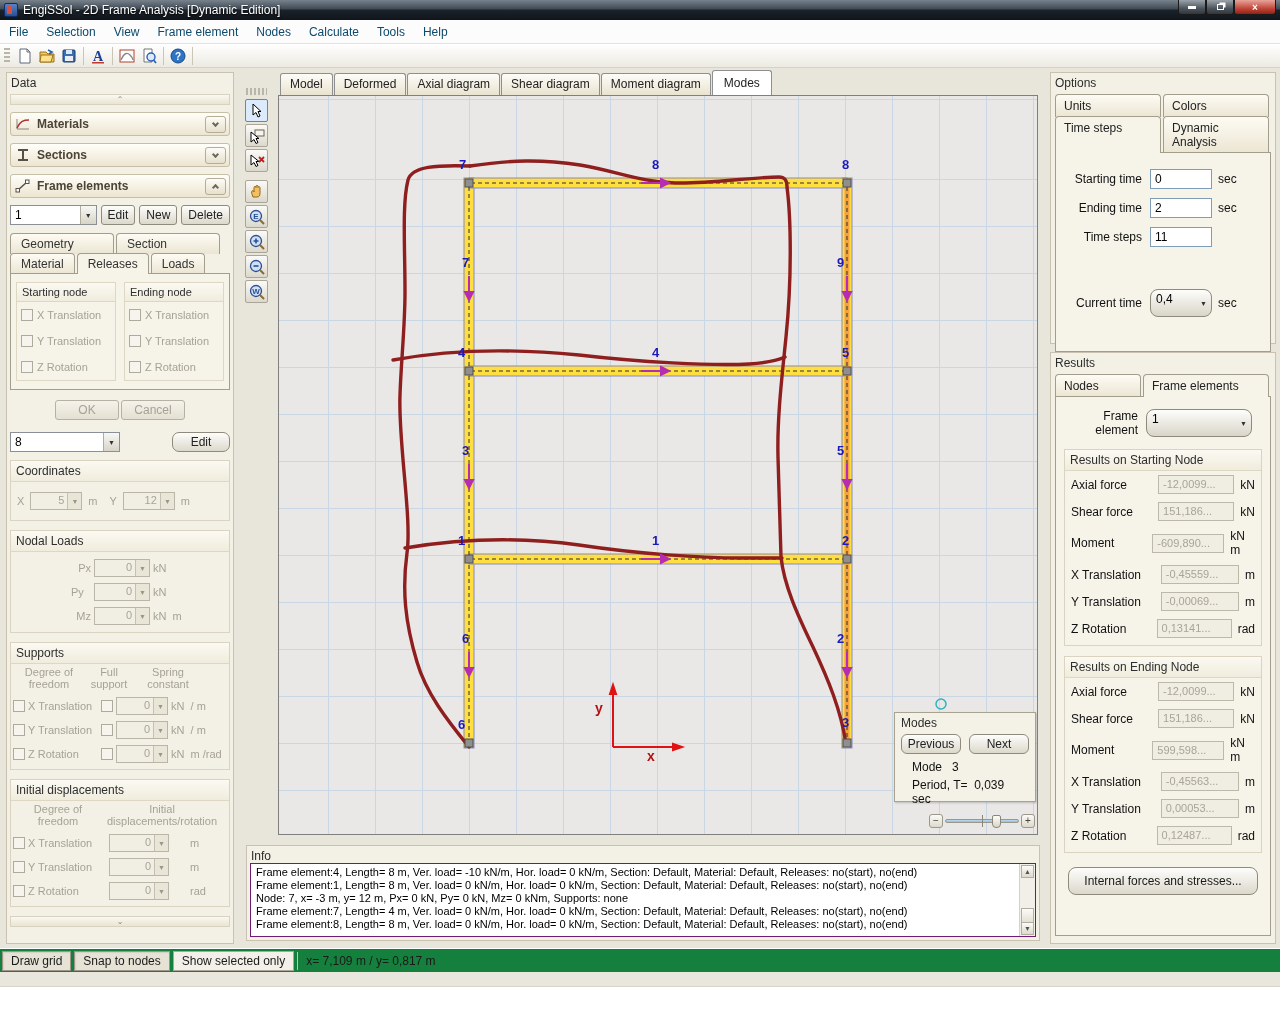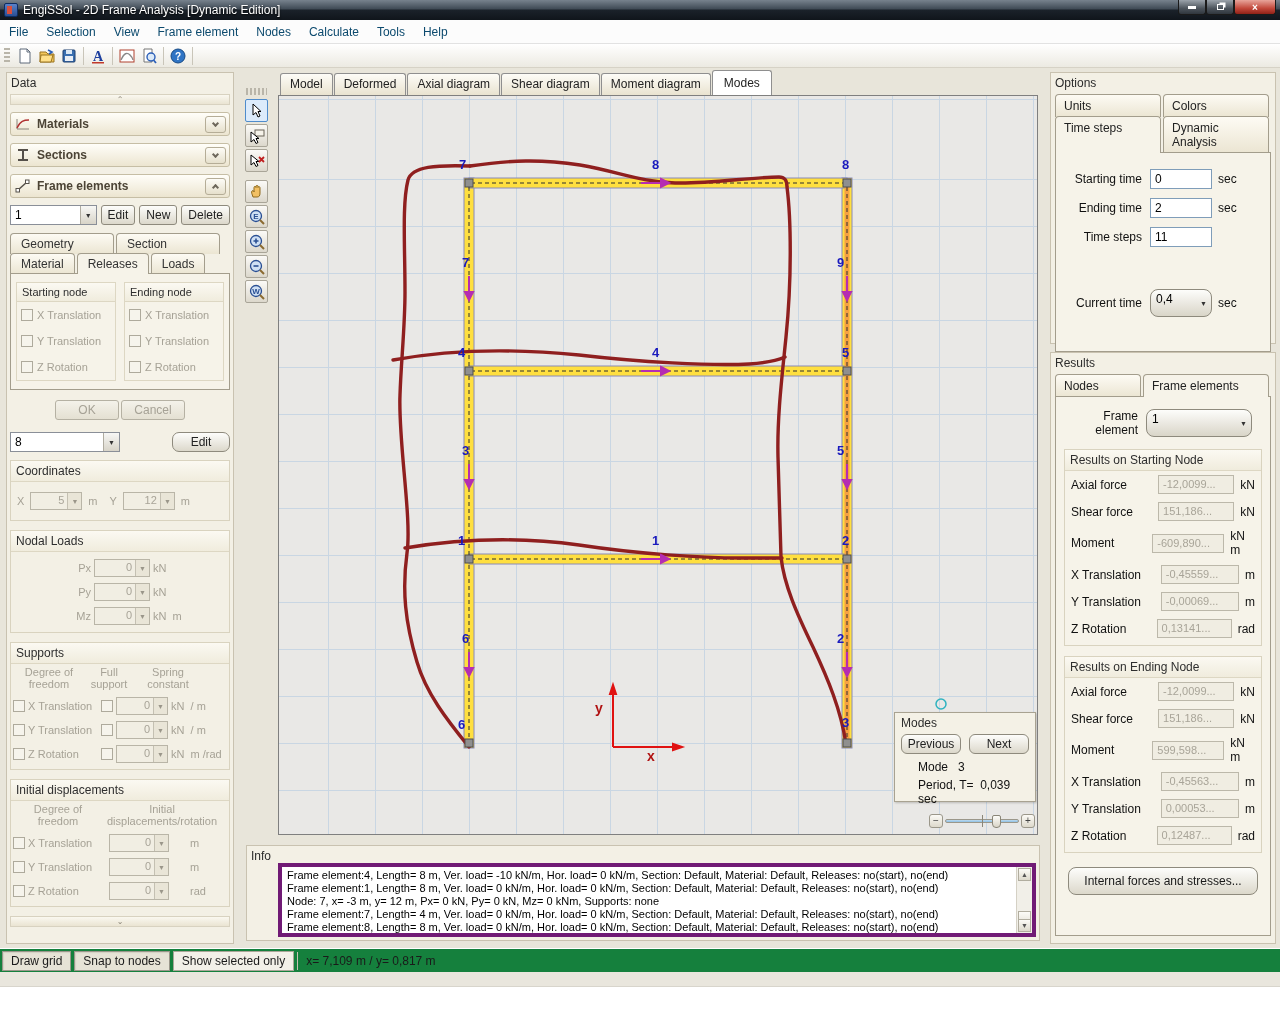--- a/index.html
+++ b/index.html
@@ -90,32 +90,32 @@
       repeating-linear-gradient(to right, transparent 0 46px, #c9d6e3 46px 47px),
       repeating-linear-gradient(to bottom, transparent 0 46px, #c9d6e3 46px 47px);
     background-position: 3px 0, 0 37px; overflow:hidden; }
   .clabel { position:absolute; font-weight:bold; font-size:13px; color:#1a1abd; line-height:13px; }
   .axlabel { position:absolute; font-weight:bold; font-size:14px; color:#b01212; }
 
   .modespopup { position:absolute; left:615px; top:616px; width:142px; height:90px; background:#f4f1e6; border:1px solid #a8a291; box-shadow:1px 1px 2px rgba(0,0,0,.2); }
   .modespopup .mp-title { padding:3px 6px 2px 6px; font-size:12px; color:#2c2c2c; }
   .mp-btns { display:flex; gap:8px; padding:2px 6px 4px 6px; }
   .mp-btns .btn { flex:1; padding:2px 4px; border-radius:6px; }
-  .mp-line { padding:2px 23px; font-size:12px; color:#111; }
+  .mp-line { padding:2px 17px; font-size:12px; color:#111; }
 
   .zoomctl { position:absolute; left:650px; top:716px; width:106px; height:18px; display:flex; align-items:center; gap:2px; }
   .zbtn { width:14px; height:14px; border:1px solid #9b978a; border-radius:3px; background:linear-gradient(#fbfaf6,#ddd9cc); font-size:10px; line-height:11px; text-align:center; color:#444; }
   .ztrack { position:relative; flex:1; height:14px; }
   .ztrack .rail { position:absolute; left:0; right:0; top:5px; height:4px; border:1px solid #9b978a; border-radius:2px; background:linear-gradient(#bcd9ee,#8fc0e4); }
   .ztrack .tick { position:absolute; left:50%; top:1px; width:1px; height:12px; background:#8a8678; }
   .ztrack .thumb { position:absolute; left:64%; top:1px; width:9px; height:13px; background:linear-gradient(#fdfcf8,#d9d5c8); border:1px solid #8a8678; border-radius:2px 2px 4px 4px; }
 
   
   .info { position:absolute; left:246px; top:845px; width:794px; height:96px; }
-  .infobox { position:absolute; left:3px; top:17px; right:3px; bottom:3px; background:#fff; border:4px solid #701a75; display:flex;margin-left:28px; }
+  .infobox { position:absolute; left:3px; top:17px; right:3px; bottom:3px; background:#fff; border:1px solid #701a75; display:flex; }
   .infolines { flex:1; padding:2px 5px; font-size:11px; line-height:13px; color:#000; overflow:hidden; }
   .iscroll { width:16px; background:#f1efe8; border-left:1px solid #d5d1c5; position:relative; }
   .iarr { position:absolute; left:1px; width:13px; height:13px; border:1px solid #b1ad9f; background:linear-gradient(#fcfbf7,#ddd9cc); font-size:7px; text-align:center; line-height:12px; color:#555; }
   .ithumb { position:absolute; left:1px; top:44px; width:13px; height:18px; border:1px solid #b1ad9f; background:linear-gradient(#fcfbf7,#ddd9cc); }
 
   
   .opanel { position:absolute; left:1050px; top:72px; width:226px; height:272px; }
   .rpanel { position:absolute; left:1050px; top:352px; width:226px; height:592px; }
   .rtabrow { display:flex; margin:2px 4px 0 4px; }
   .rtab { flex:1; padding:4px 8px; font-size:12px; color:#222; background:linear-gradient(#fdfbf4,#ebe5d2); border:1px solid #a39d8c; border-bottom:none; border-radius:4px 4px 0 0; margin-right:2px; }
@@ -359,21 +359,21 @@
       <div style="padding:4px 0">
         <div class="srow" style="padding-left:60px">
               <span class="dis" style="width:20px; text-align:right">Px</span>
           <div class="dcombo" style="width:56px">
                 <span class="val">0</span>
                 <span class="arr">▼</span>
               </div>
           <span class="dis unit">kN</span>
             </div>
         <div class="srow" style="padding-left:60px">
-              <span class="dis" style="width:20px; text-align:right">Py</span>
+              <span class="dis" style="width:20px; ">Py</span>
           <div class="dcombo" style="width:56px">
                 <span class="val">0</span>
                 <span class="arr">▼</span>
               </div>
           <span class="dis unit">kN</span>
             </div>
         <div class="srow" style="padding-left:60px">
               <span class="dis" style="width:20px; text-align:right">Mz</span>
           <div class="dcombo" style="width:56px">
                 <span class="val">0</span>

